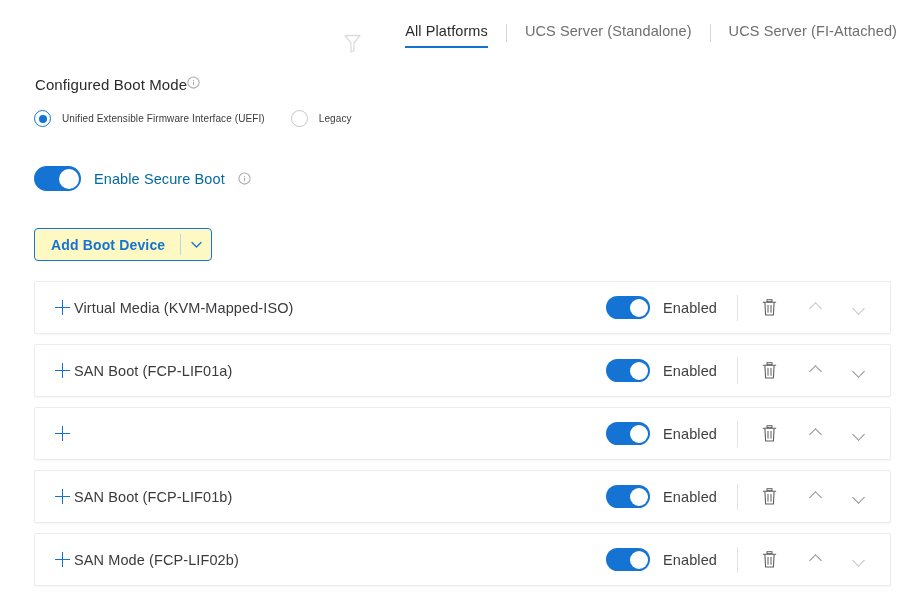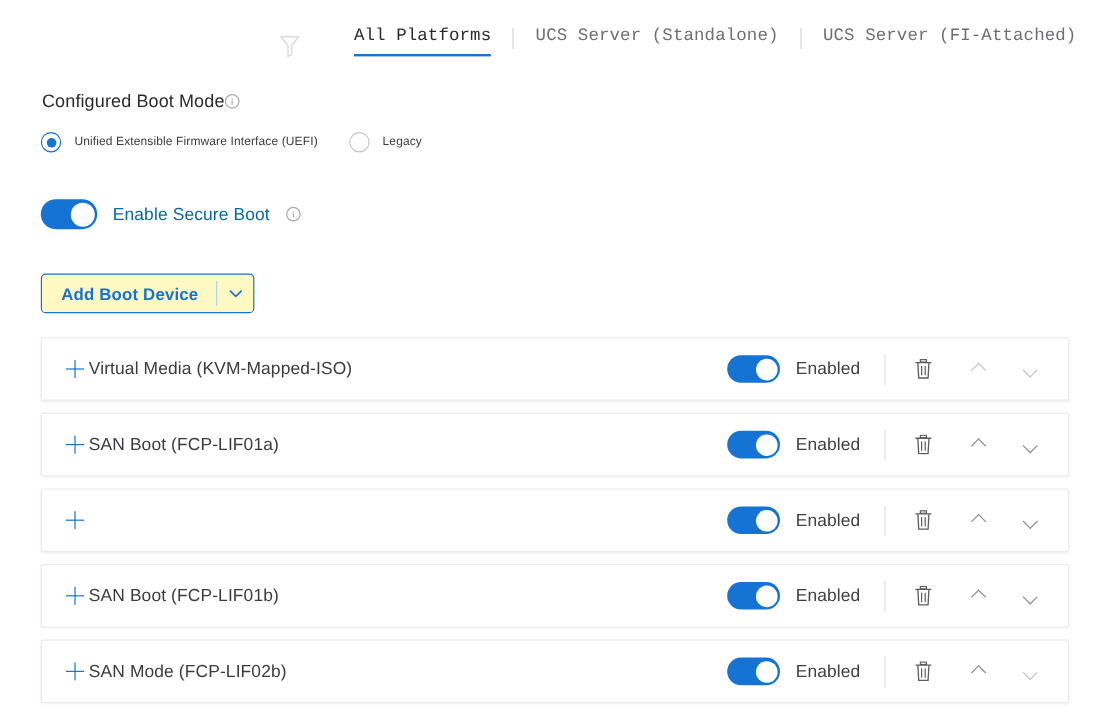--- a/index.html
+++ b/index.html
@@ -20,24 +20,23 @@
   }
 
   
   .tabbar {
     position: absolute;
     top: 18px;
     left: 0;
     width: 923px;
     height: 38px;
     display: flex;
-    align-items: center;
+    align-items: flex-end;
     justify-content: flex-end;
     padding-right: 8px;
-    font-family: Liberation Mono, monospace;
   }
 
   .filter-icon {
     width: 26px;
     height: 26px;
     display: flex;
     align-items: center;
     justify-content: center;
     margin-right: 22px;
     margin-top: 2px;
@@ -77,21 +76,21 @@
     background: #d6d6d9;
     margin-top: 4px;
   }
 
   
   .section-title-row {
     position: absolute;
     top: 76px;
     left: 35px;
     display: flex;
-    align-items: center;
+    align-items: flex-start;
   }
 
   .section-title {
     font-size: 15px;
     color: #2b2b2b;
     letter-spacing: 0.1px;
   }
 
   .info-icon {
     width: 13px;

